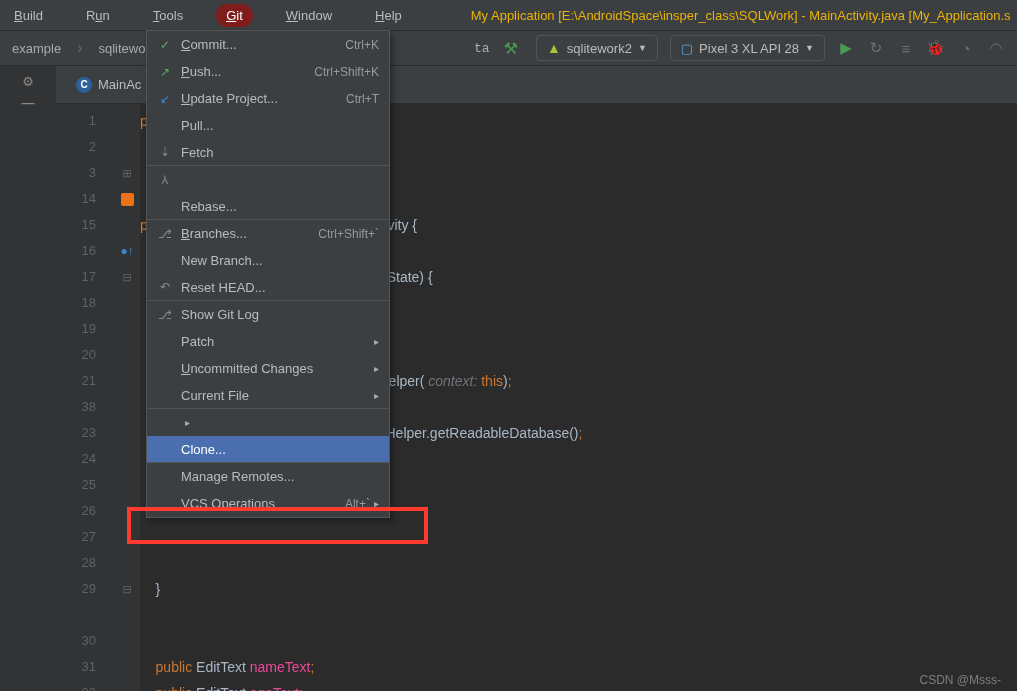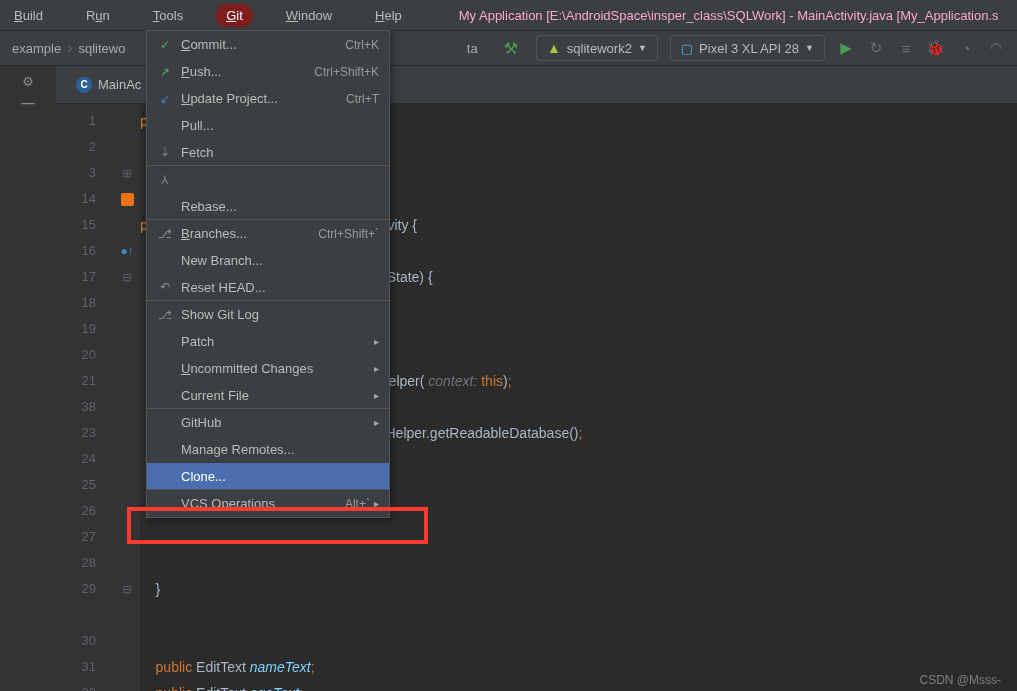--- a/index.html
+++ b/index.html
@@ -1,23 +1,23 @@
 <!DOCTYPE html>
 <html><head>
 <meta charset="utf-8">
 <style>
 * { margin: 0; padding: 0; box-sizing: border-box; font-family: "Segoe UI", Arial, sans-serif; }
 body { background: #2b2b2b; color: #bbbbbb; font-size: 13px; width: 1017px; height: 691px; overflow: hidden; position: relative; }
 .menubar { background: #3c3f41; height: 30px; display: flex; align-items: center; padding: 0 4px; gap: 23px; }
 .menu-item { padding: 4px 10px; cursor: pointer; color: #bbbbbb; }
 .menu-item.active { background: #7f1d1d; color: #fff; border-radius: 11px; }
 .menu-item u { text-decoration: underline; }
-.title { margin-left: 24px; color: #f9a8d4; font-size: 13px; }
+.title { margin-left: 36px; color: #eab308; font-size: 13px; }
 .toolbar-row { background: #3c3f41; height: 36px; display: flex; align-items: center; border-top: 1px solid #2b2b2b; border-bottom: 1px solid #2b2b2b; }
-.breadcrumb { padding: 0 12px; color: #aaa; display: flex; align-items: center; gap: 6px; }
+.breadcrumb { padding: 0 12px; color: #aaa; display: flex; align-items: center; gap: 16px; }
 .breadcrumb .sep { font-size: 16px; color: #666; }
 .run-config { height: 26px; border: 1px solid #555; border-radius: 4px; display: flex; align-items: center; padding: 0 10px; margin: 0 4px; background: #3c3f41; }
 .run-config .droid { color: #a4c639; margin-right: 6px; font-size: 14px; }
 .run-config .phone { color: #54aaee; margin-right: 6px; }
 .arrow-down { color: #bbb; font-size: 9px; margin-left: 6px; }
 .toolbar-right { margin-left: auto; display: flex; align-items: center; gap: 4px; padding-right: 8px; }
 .tbtn { width: 26px; height: 26px; display: flex; align-items: center; justify-content: center; color: #6e6e6e; font-size: 15px; cursor: pointer; }
 .play { color: #499c54 !important; }
 .hammer { color: #499c54; font-size: 16px; margin: 0 10px; }
 .left-gutter { position: absolute; left: 0; top: 66px; width: 56px; bottom: 0; background: #313335; display: flex; flex-direction: column; align-items: center; }
@@ -27,21 +27,21 @@
 .tab { display: flex; align-items: center; gap: 6px; padding: 6px 10px; }
 .tab-icon { width: 16px; height: 16px; border-radius: 50%; background: #2d6099; color: #fff; font-size: 10px; font-weight: bold; display: flex; align-items: center; justify-content: center; }
 .editor { position: absolute; left: 56px; top: 104px; right: 0; bottom: 0; background: #2b2b2b; display: flex; }
 .line-gutter { width: 58px; background: #313335; text-align: right; color: #606366; padding-top: 4px; }
 .line-gutter div { height: 26px; line-height: 26px; padding-right: 18px; font-size: 13px; }
 .gutter-icons { width: 26px; background: #313335; padding-top: 4px; }
 .gutter-icons div { height: 26px; display: flex; align-items: center; justify-content: center; font-size: 11px; }
 .code { flex: 1; padding-top: 4px; font-family: "JetBrains Mono", Consolas, monospace; font-size: 14px; }
 .code .line { height: 26px; line-height: 26px; white-space: pre; color: #a9b7c6; }
 .kw { color: #cc7832; }
-.field { color: #7dd3fc; font-style: italic; }
+.field { color: #ec4899; }
 .param { color: #72737a; font-style: italic; }
 .typ { color: #a9b7c6; }
 
 .dropdown { position: absolute; left: 146px; top: 30px; width: 244px; background: #3c3f41; border: 1px solid #555; box-shadow: 3px 3px 6px rgba(0,0,0,.35); z-index: 50; }
 .dd-row { height: 27px; display: flex; align-items: center; padding: 0 10px; color: #bbbbbb; font-size: 13px; position: relative; }
 .dd-row.sep-after { border-bottom: 1px solid #555; }
 .dd-icon { width: 16px; display: inline-block; margin-right: 8px; text-align: center; color: #8a8a8a; font-size: 12px; }
 .dd-icon.green { color: #59a869; }
 .dd-icon.blue { color: #3e86c7; }
 .dd-label { flex: 1; }
@@ -65,21 +65,21 @@
   <span class="title">My Application [E:\AndroidSpace\insper_class\SQLWork] - MainActivity.java [My_Application.s</span>
 </div>
 
 <div class="toolbar-row">
   <div class="breadcrumb">
     <span>example</span>
     <span class="sep">›</span>
     <span>sqlitewo</span>
   </div>
   <div class="toolbar-right">
-    <span style="color:#aaa;margin-right:12px;">ta</span>
+    <span style="color:#aaa;margin-right:0;font-family:Liberation Mono, monospace;">ta</span>
     <span class="hammer">⚒</span>
     <div class="run-config">
       <span class="droid">▲</span>
       <span>sqlitework2</span>
       <span class="arrow-down">▼</span>
     </div>
     <div class="run-config">
       <span class="phone">▢</span>
       <span>Pixel 3 XL API 28</span>
       <span class="arrow-down">▼</span>
@@ -251,30 +251,29 @@
       <span class="dd-label"><u>U</u>ncommitted Changes</span>
       <span class="dd-arrow">▸</span>
     </div>
     <div class="dd-row sep-after">
       <span class="dd-icon "></span>
       <span class="dd-label">Current File</span>
       <span class="dd-arrow">▸</span>
     </div>
     <div class="dd-row">
       <span class="dd-icon "></span>
-      <span class="dd-label">GitHub</span>
-      <span class="dd-arrow">▸</span>
+      <span class="dd-arrow">▸</span>
+    </div>
+    <div class="dd-row sep-after" style="background: rgb(75, 110, 175); color: rgb(255, 255, 255);">
+      <span class="dd-icon "></span>
+      <span class="dd-label">Clone...</span>
     </div>
     <div class="dd-row">
       <span class="dd-icon "></span>
       <span class="dd-label">Manage Remotes...</span>
-    </div>
-    <div class="dd-row sep-after" style="background: rgb(75, 110, 175); color: rgb(255, 255, 255);">
-      <span class="dd-icon "></span>
-      <span class="dd-label">Clone...</span>
     </div>
     <div class="dd-row">
       <span class="dd-icon "></span>
       <span class="dd-label">VCS Operations</span>
       <span class="dd-short">Alt+`</span>
       <span class="dd-arrow">▸</span>
     </div>
   </div>
 
 <div class="highlight-red" style="left:127px; top:507px; width:301px; height:37px;"></div>

